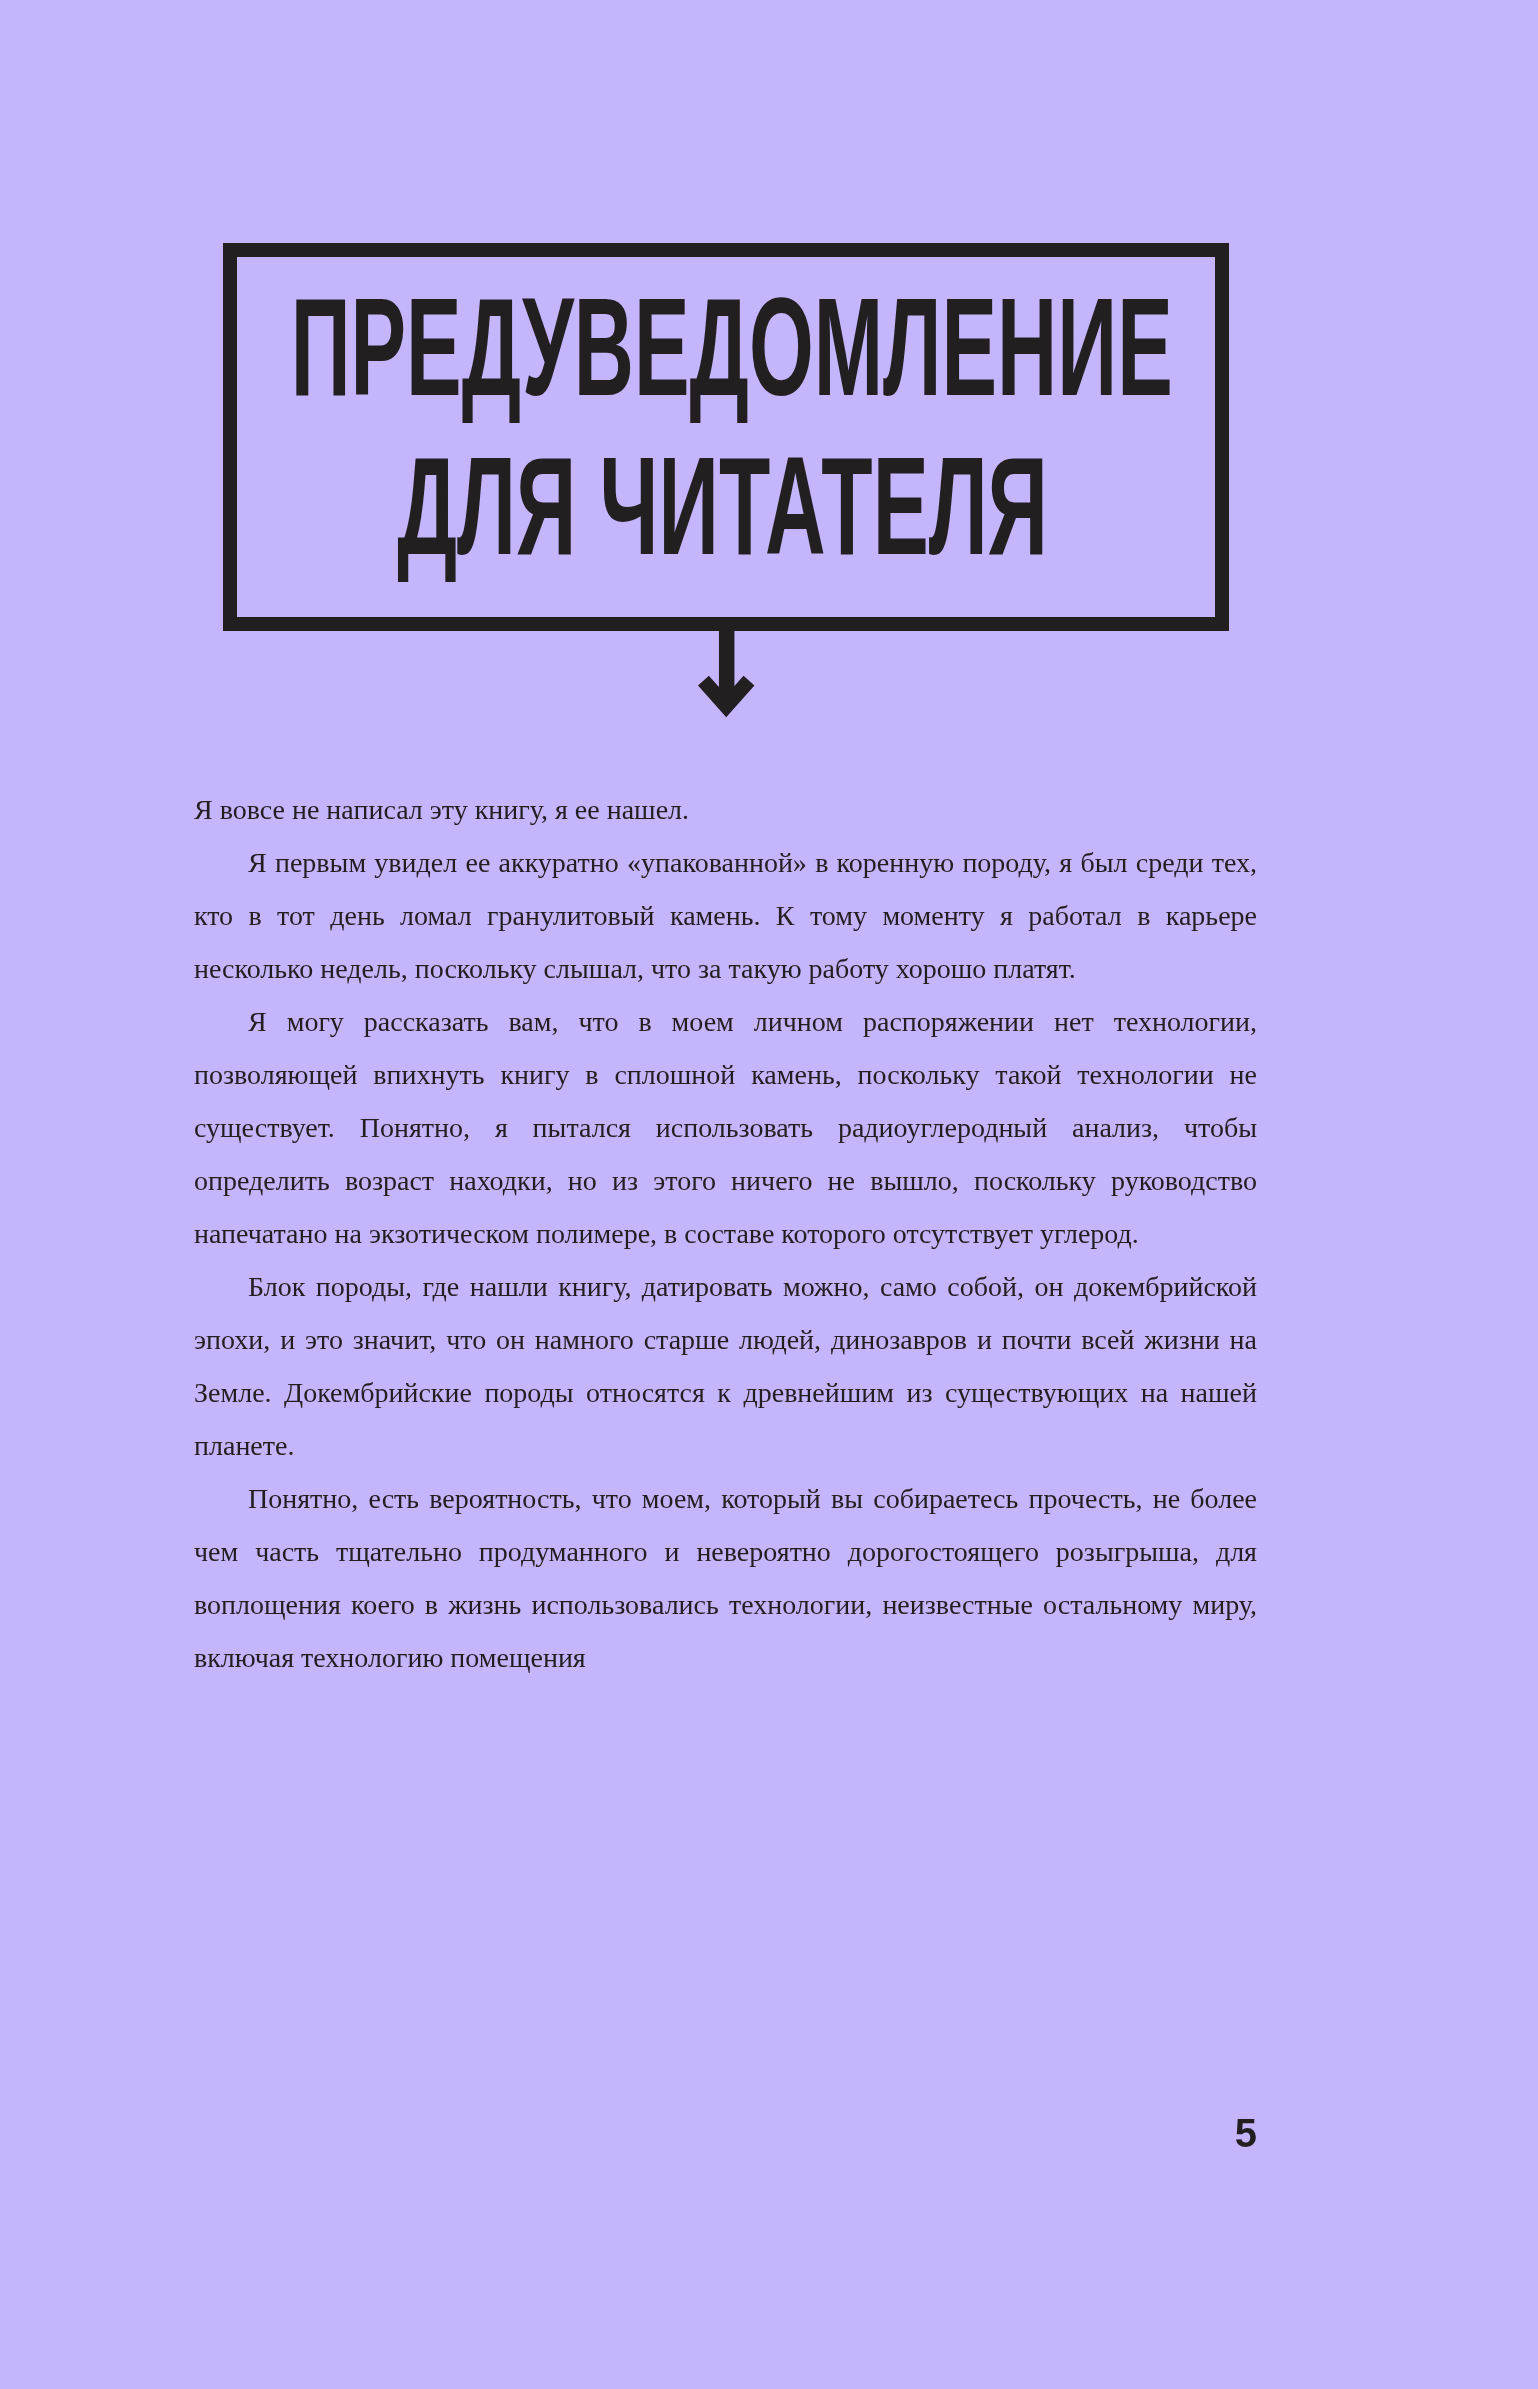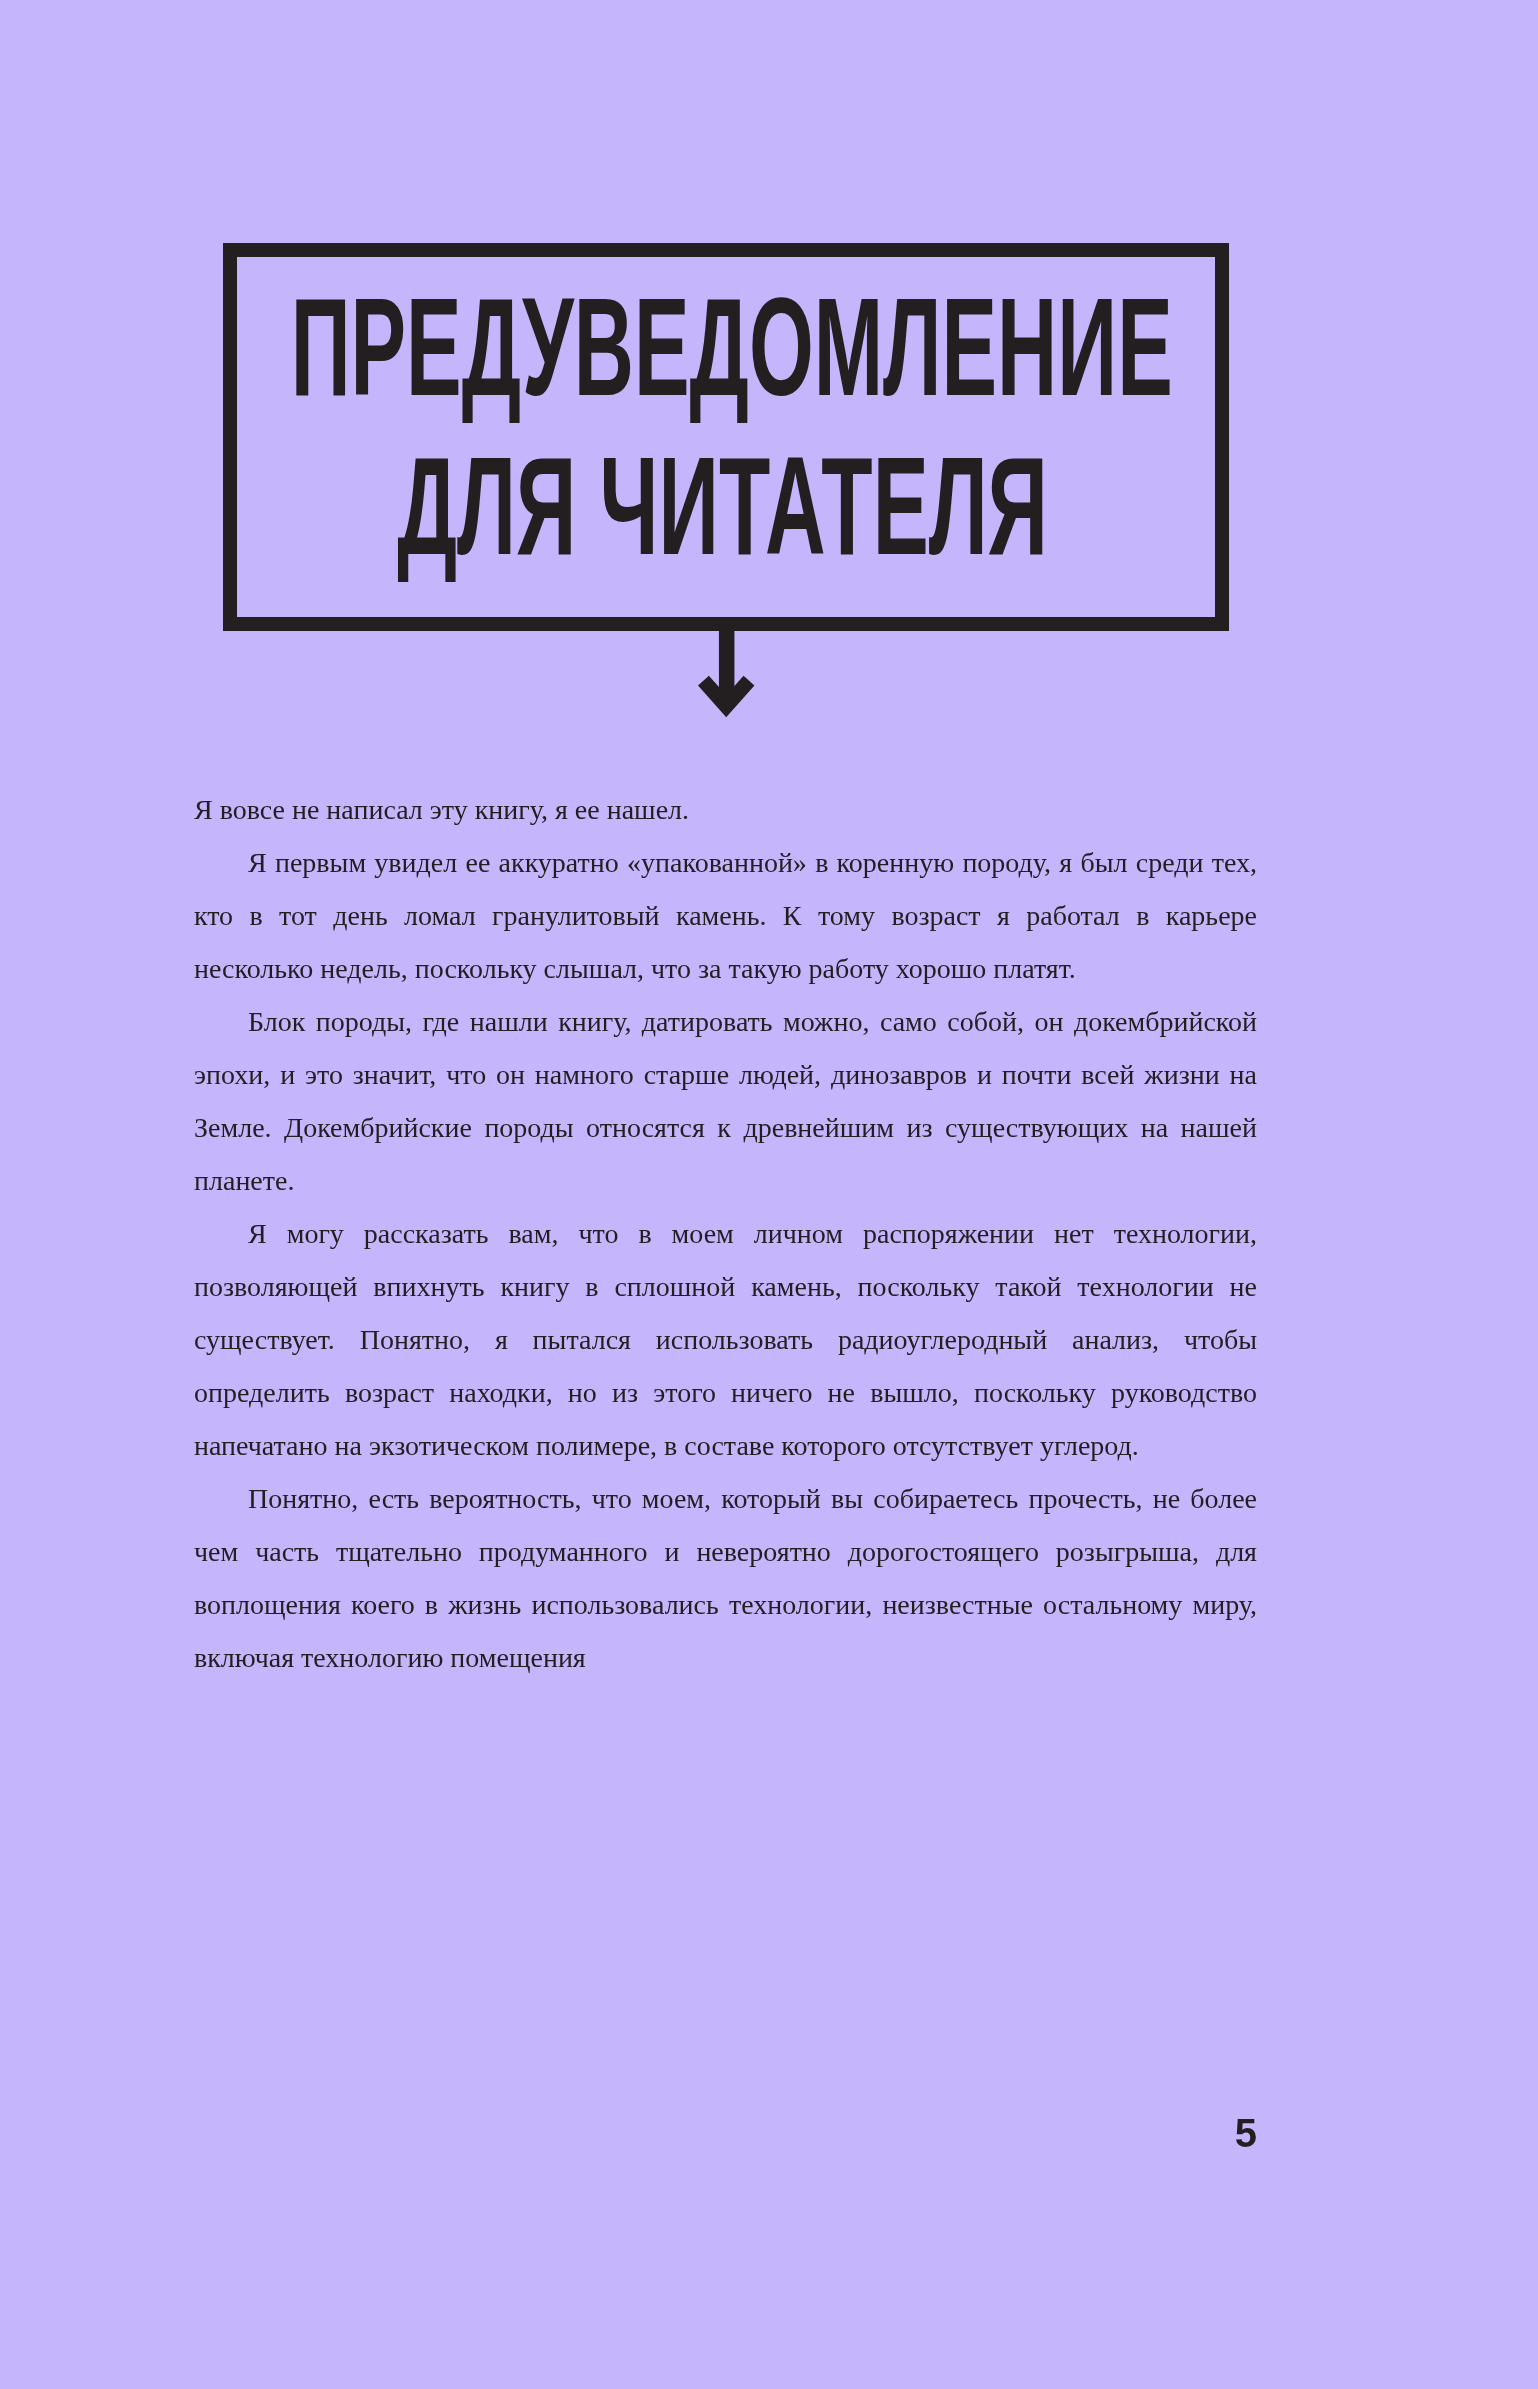--- a/index.html
+++ b/index.html
@@ -46,22 +46,22 @@
     <text x="319" y="434" font-size="153" textLength="968" lengthAdjust="spacingAndGlyphs">ПРЕДУВЕДОМЛЕНИЕ</text>
     <text x="436" y="608" font-size="153" textLength="714" lengthAdjust="spacingAndGlyphs">ДЛЯ ЧИТАТЕЛЯ</text>
     <g>
       <rect x="789" y="690" width="17" height="80" fill="#231f20"></rect>
       <polyline points="772,747 797,775 822,747" fill="none" stroke="#231f20" stroke-width="16" stroke-linejoin="miter" stroke-linecap="butt"></polyline>
     </g>
   </svg>
 
   <div class="body-text">
     <p class="first">Я вовсе не написал эту книгу, я ее нашел.</p>
-    <p>Я первым увидел ее аккуратно «упакованной» в коренную породу, я был среди тех, кто в тот день ломал гранулитовый камень. К тому возраст я работал в карьере несколько не­дель, поскольку слышал, что за такую работу хорошо платят.</p>
+    <p>Я первым увидел ее аккуратно «упакованной» в коренную породу, я был среди тех, кто в тот день ломал гранулитовый камень. К тому моменту я работал в карьере несколько не­дель, поскольку слышал, что за такую работу хорошо платят.</p>
+    <p>Я могу рассказать вам, что в моем личном распоряжении нет технологии, позволяющей впихнуть книгу в сплошной камень, поскольку такой технологии не существует. Понят­но, я пытался использовать радиоуглеродный анализ, чтобы определить возраст находки, но из этого ничего не вышло, по­скольку руководство напечатано на экзотическом полимере, в составе которого отсутствует углерод.</p>
     <p>Блок породы, где нашли книгу, датировать можно, само собой, он докембрийской эпохи, и это значит, что он намного старше людей, динозавров и почти всей жизни на Земле. До­кембрийские породы относятся к древнейшим из существую­щих на нашей планете.</p>
-    <p>Я могу рассказать вам, что в моем личном распоряжении нет технологии, позволяющей впихнуть книгу в сплошной камень, поскольку такой технологии не существует. Понят­но, я пытался использовать радиоуглеродный анализ, чтобы определить возраст находки, но из этого ничего не вышло, по­скольку руководство напечатано на экзотическом полимере, в составе которого отсутствует углерод.</p>
     <p>Понятно, есть вероятность, что моем, который вы со­бираетесь прочесть, не более чем часть тщательно проду­манного и невероятно дорогостоящего розыгрыша, для воплощения коего в жизнь использовались технологии, неиз­вестные остальному миру, включая технологию помещения</p>
   </div>
 
   <div class="page-number">5</div>
 
 </div>
 
 
 </body></html>

